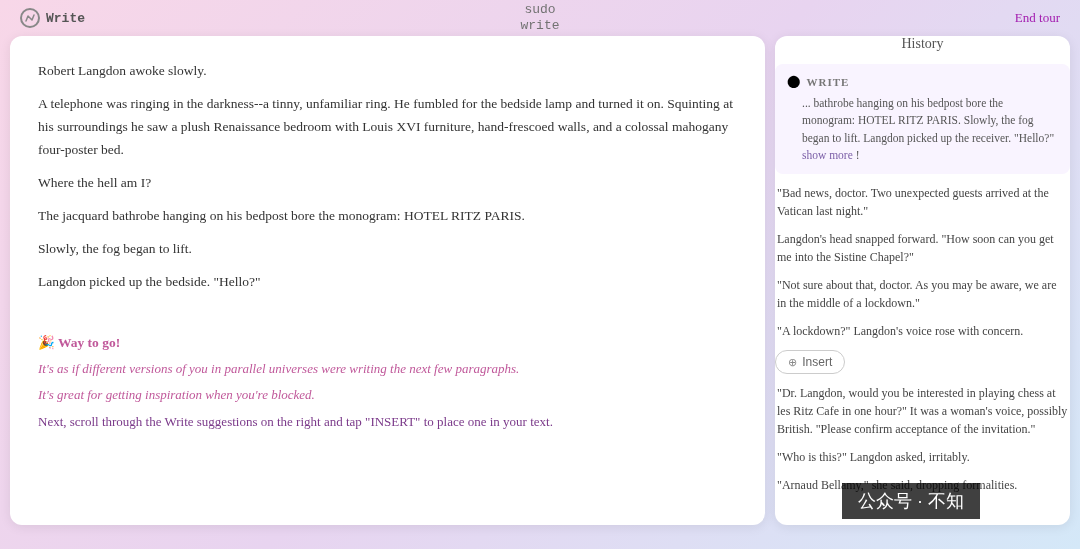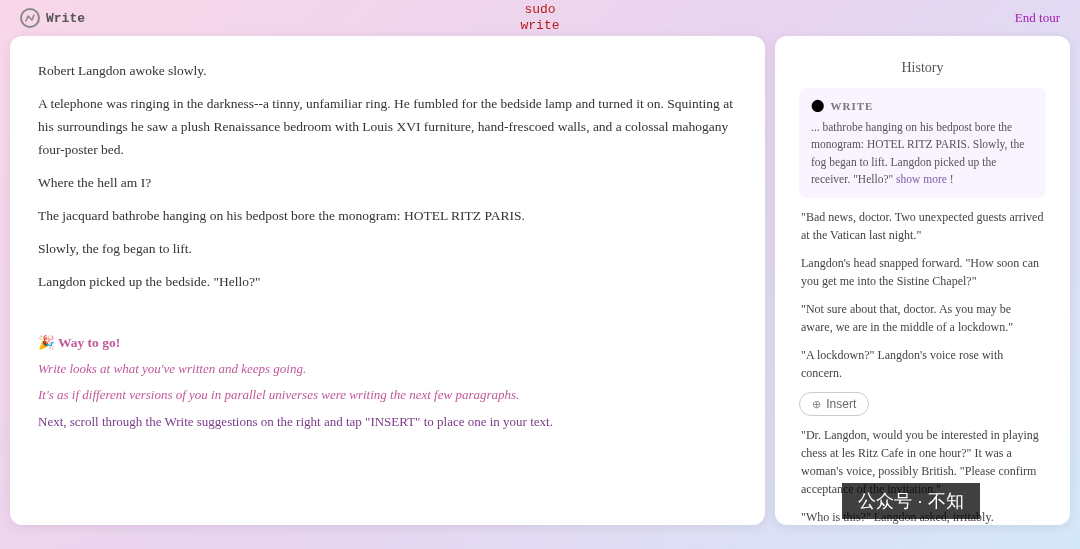--- a/index.html
+++ b/index.html
@@ -42,21 +42,21 @@
       color: #555;
       font-weight: bold;
     }
     .sudo-write-center {
       position: absolute;
       left: 50%;
       transform: translateX(-50%);
       text-align: center;
       font-family: 'Courier New', monospace;
       font-size: 13px;
-      color: #b91c1c;
+      color: #737373;
       line-height: 1.2;
     }
     .end-tour-btn {
       font-family: Georgia, serif;
       font-size: 13px;
       color: #a21caf;
       background: none;
       border: none;
       cursor: pointer;
     }
@@ -119,21 +119,21 @@
       font-size: 13px;
       font-weight: normal;
       line-height: 1.6;
     }
 
     
     .right-panel {
       width: 295px;
       background: white;
       border-radius: 12px;
-      padding: 24px;
+      padding: 0;
       overflow-y: auto;
       box-shadow: 0 2px 12px rgba(0,0,0,0.08);
     }
 
     .history-title {
       text-align: center;
       font-size: 14px;
       color: #555;
       margin-bottom: 12px;
       font-family: Georgia, serif;
@@ -161,20 +161,21 @@
       font-size: 11px;
       font-weight: bold;
       color: #777;
       letter-spacing: 1px;
     }
 
     .write-content {
       font-size: 11.5px;
       color: #555;
       line-height: 1.5;
+      margin-left: 15px;
     }
 
     .show-more {
       color: #7b5ea7;
       text-decoration: none;
       font-size: 11.5px;
       cursor: pointer;
     }
 
     .history-item {
@@ -247,22 +248,22 @@
       <p>Where the hell am I?</p>
       <p>The jacquard bathrobe hanging on his bedpost bore the monogram: HOTEL RITZ PARIS.</p>
       <p>Slowly, the fog began to lift.</p>
       <p>Langdon picked up the bedside. "Hello?"</p>
     </div>
 
     <div class="divider-space"></div>
 
     <div class="tour-section">
       <div class="tour-title">🎉 Way to go!</div>
-      <p class="tour-text">Write looks at what you've written and keeps going.</p>
       <p class="tour-text">It's as if different versions of you in parallel universes were writing the next few paragraphs.</p>
+      <p class="tour-text">It's great for getting inspiration when you're blocked.</p>
       <p class="tour-text-bold">Next, scroll through the Write suggestions on the right and tap "INSERT" to place one in your text.</p>
     </div>
   </div>
 
   <div class="right-panel">
     <div class="history-title">History</div>
 
     <div class="write-section">
       <div class="write-label">
         <span class="write-label-icon">⬤</span>

